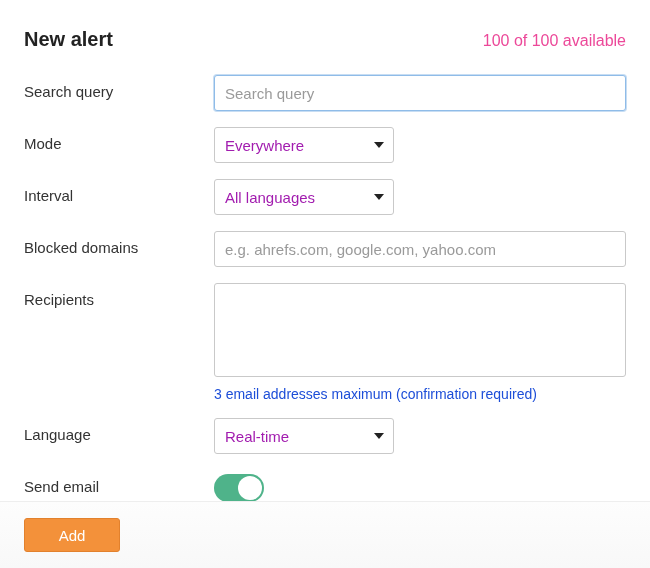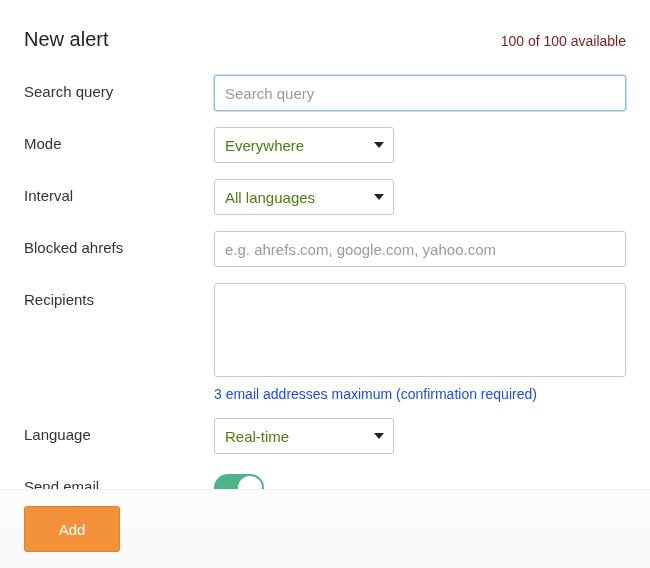--- a/index.html
+++ b/index.html
@@ -17,26 +17,26 @@
     padding: 28px 24px 0 24px;
   }
   .header-row {
     display: flex;
     justify-content: space-between;
     align-items: baseline;
     margin-bottom: 24px;
   }
   .title {
     font-size: 20px;
-    font-weight: 400;
+    font-weight: 700;
     color: #222;
   }
   .available {
-    font-size: 14px;
-    color: #7f1d1d;
+    font-size: 16px;
+    color: #ec4899;
   }
   .form-row {
     display: flex;
     align-items: flex-start;
     margin-bottom: 16px;
   }
   .form-label {
     width: 190px;
     padding-top: 8px;
     font-size: 15px;
@@ -64,21 +64,21 @@
     position: relative;
     display: inline-block;
   }
   .select-box {
     height: 36px;
     min-width: 180px;
     padding: 6px 34px 6px 10px;
     border: 1px solid #c9c9c9;
     border-radius: 3px;
     font-size: 15px;
-    color: #4d7c0f;
+    color: #a21caf;
     background: #fff;
     display: inline-flex;
     align-items: center;
     cursor: pointer;
     user-select: none;
   }
   .select-arrow {
     position: absolute;
     right: 10px;
     top: 50%;
@@ -125,21 +125,21 @@
     left: 0;
     right: 0;
     bottom: 0;
     padding: 16px 24px;
     border-top: 1px solid #eee;
     background: linear-gradient(#fdfdfd, #f8f8f8);
     display: flex;
     gap: 12px;
   }
   .btn {
-    height: 46px;
+    height: 34px;
     padding: 0 22px;
     border-radius: 3px;
     font-size: 15px;
     cursor: pointer;
     display: inline-flex;
     align-items: center;
     justify-content: center;
   }
   .btn-primary {
     background: #f3913a;
@@ -196,21 +196,21 @@
         <span class="select-arrow">
           <svg width="10" height="6" viewBox="0 0 10 6">
               <path d="M0 0 L5 6 L10 0 Z" fill="#222"></path>
             </svg>
         </span>
       </div>
     </div>
   </div>
 
   <div class="form-row">
-    <div class="form-label">Blocked ahrefs</div>
+    <div class="form-label">Blocked domains</div>
     <div class="form-control">
       <input type="text" class="text-input" placeholder="e.g. ahrefs.com, google.com, yahoo.com" style="">
     </div>
   </div>
 
   <div class="form-row">
     <div class="form-label">Recipients</div>
     <div class="form-control">
       <textarea class="textarea-input" style=""></textarea>
       <div class="help-text">3 email addresses maximum (confirmation required)</div>

